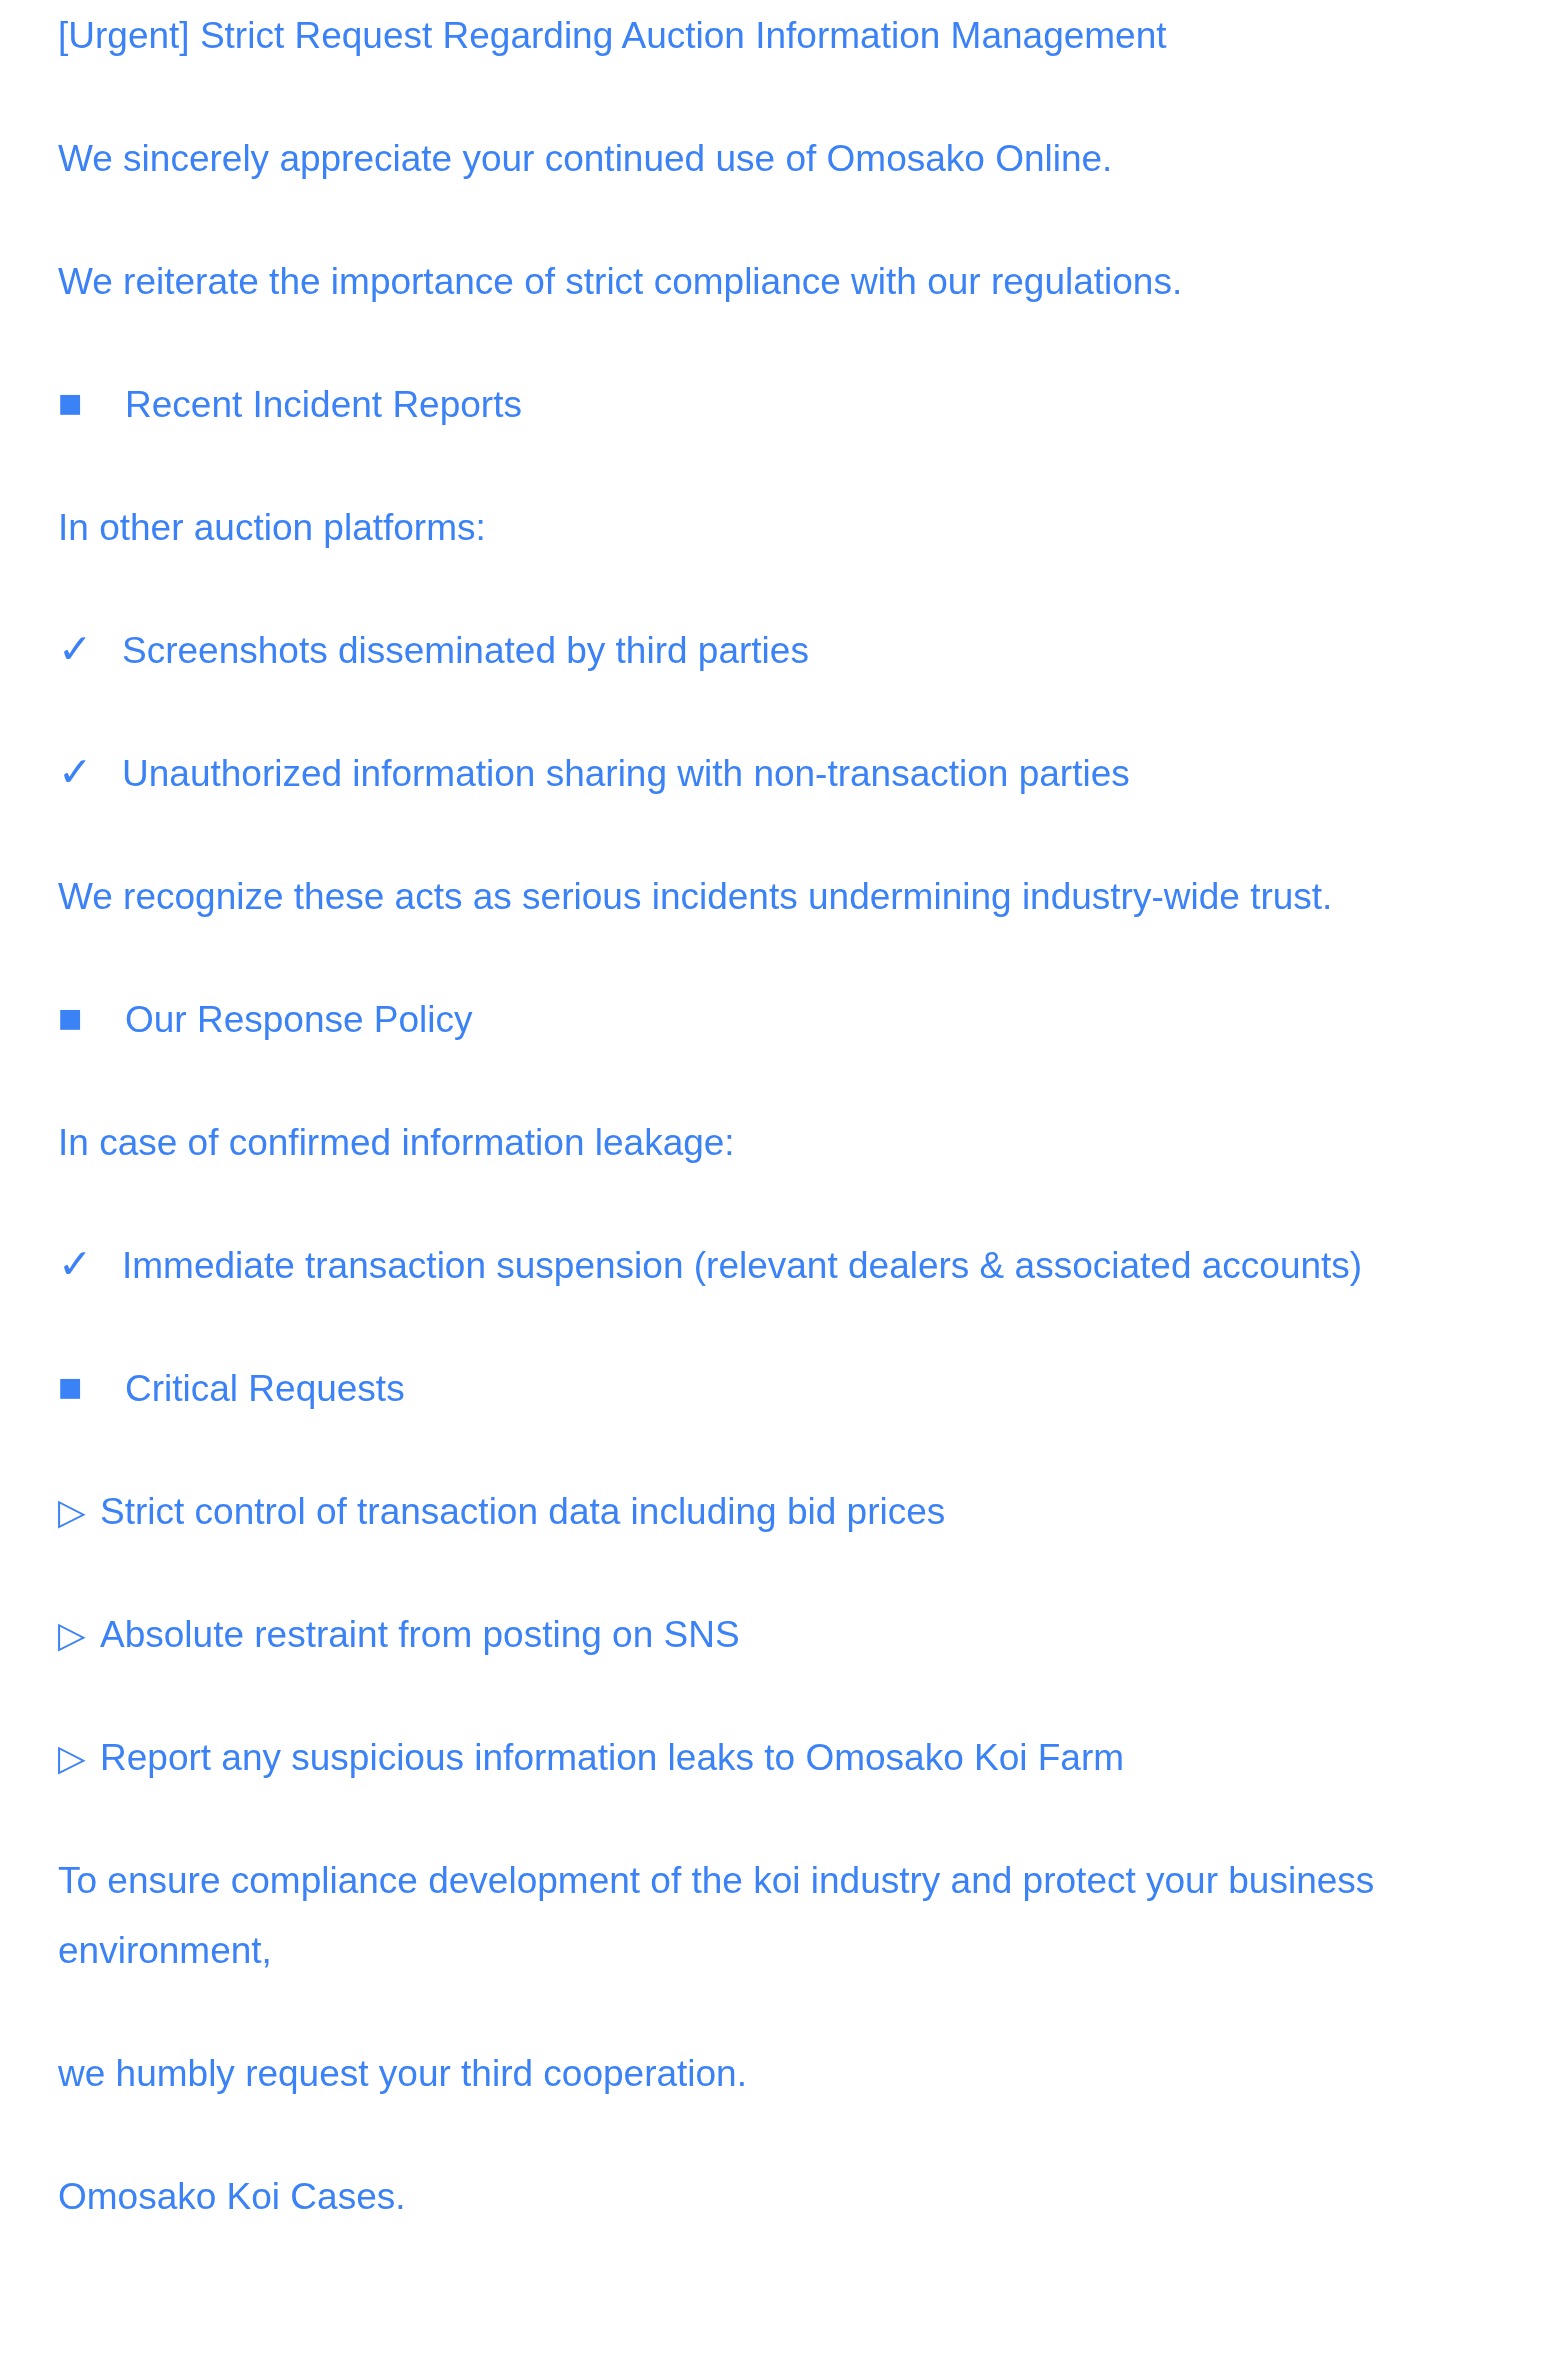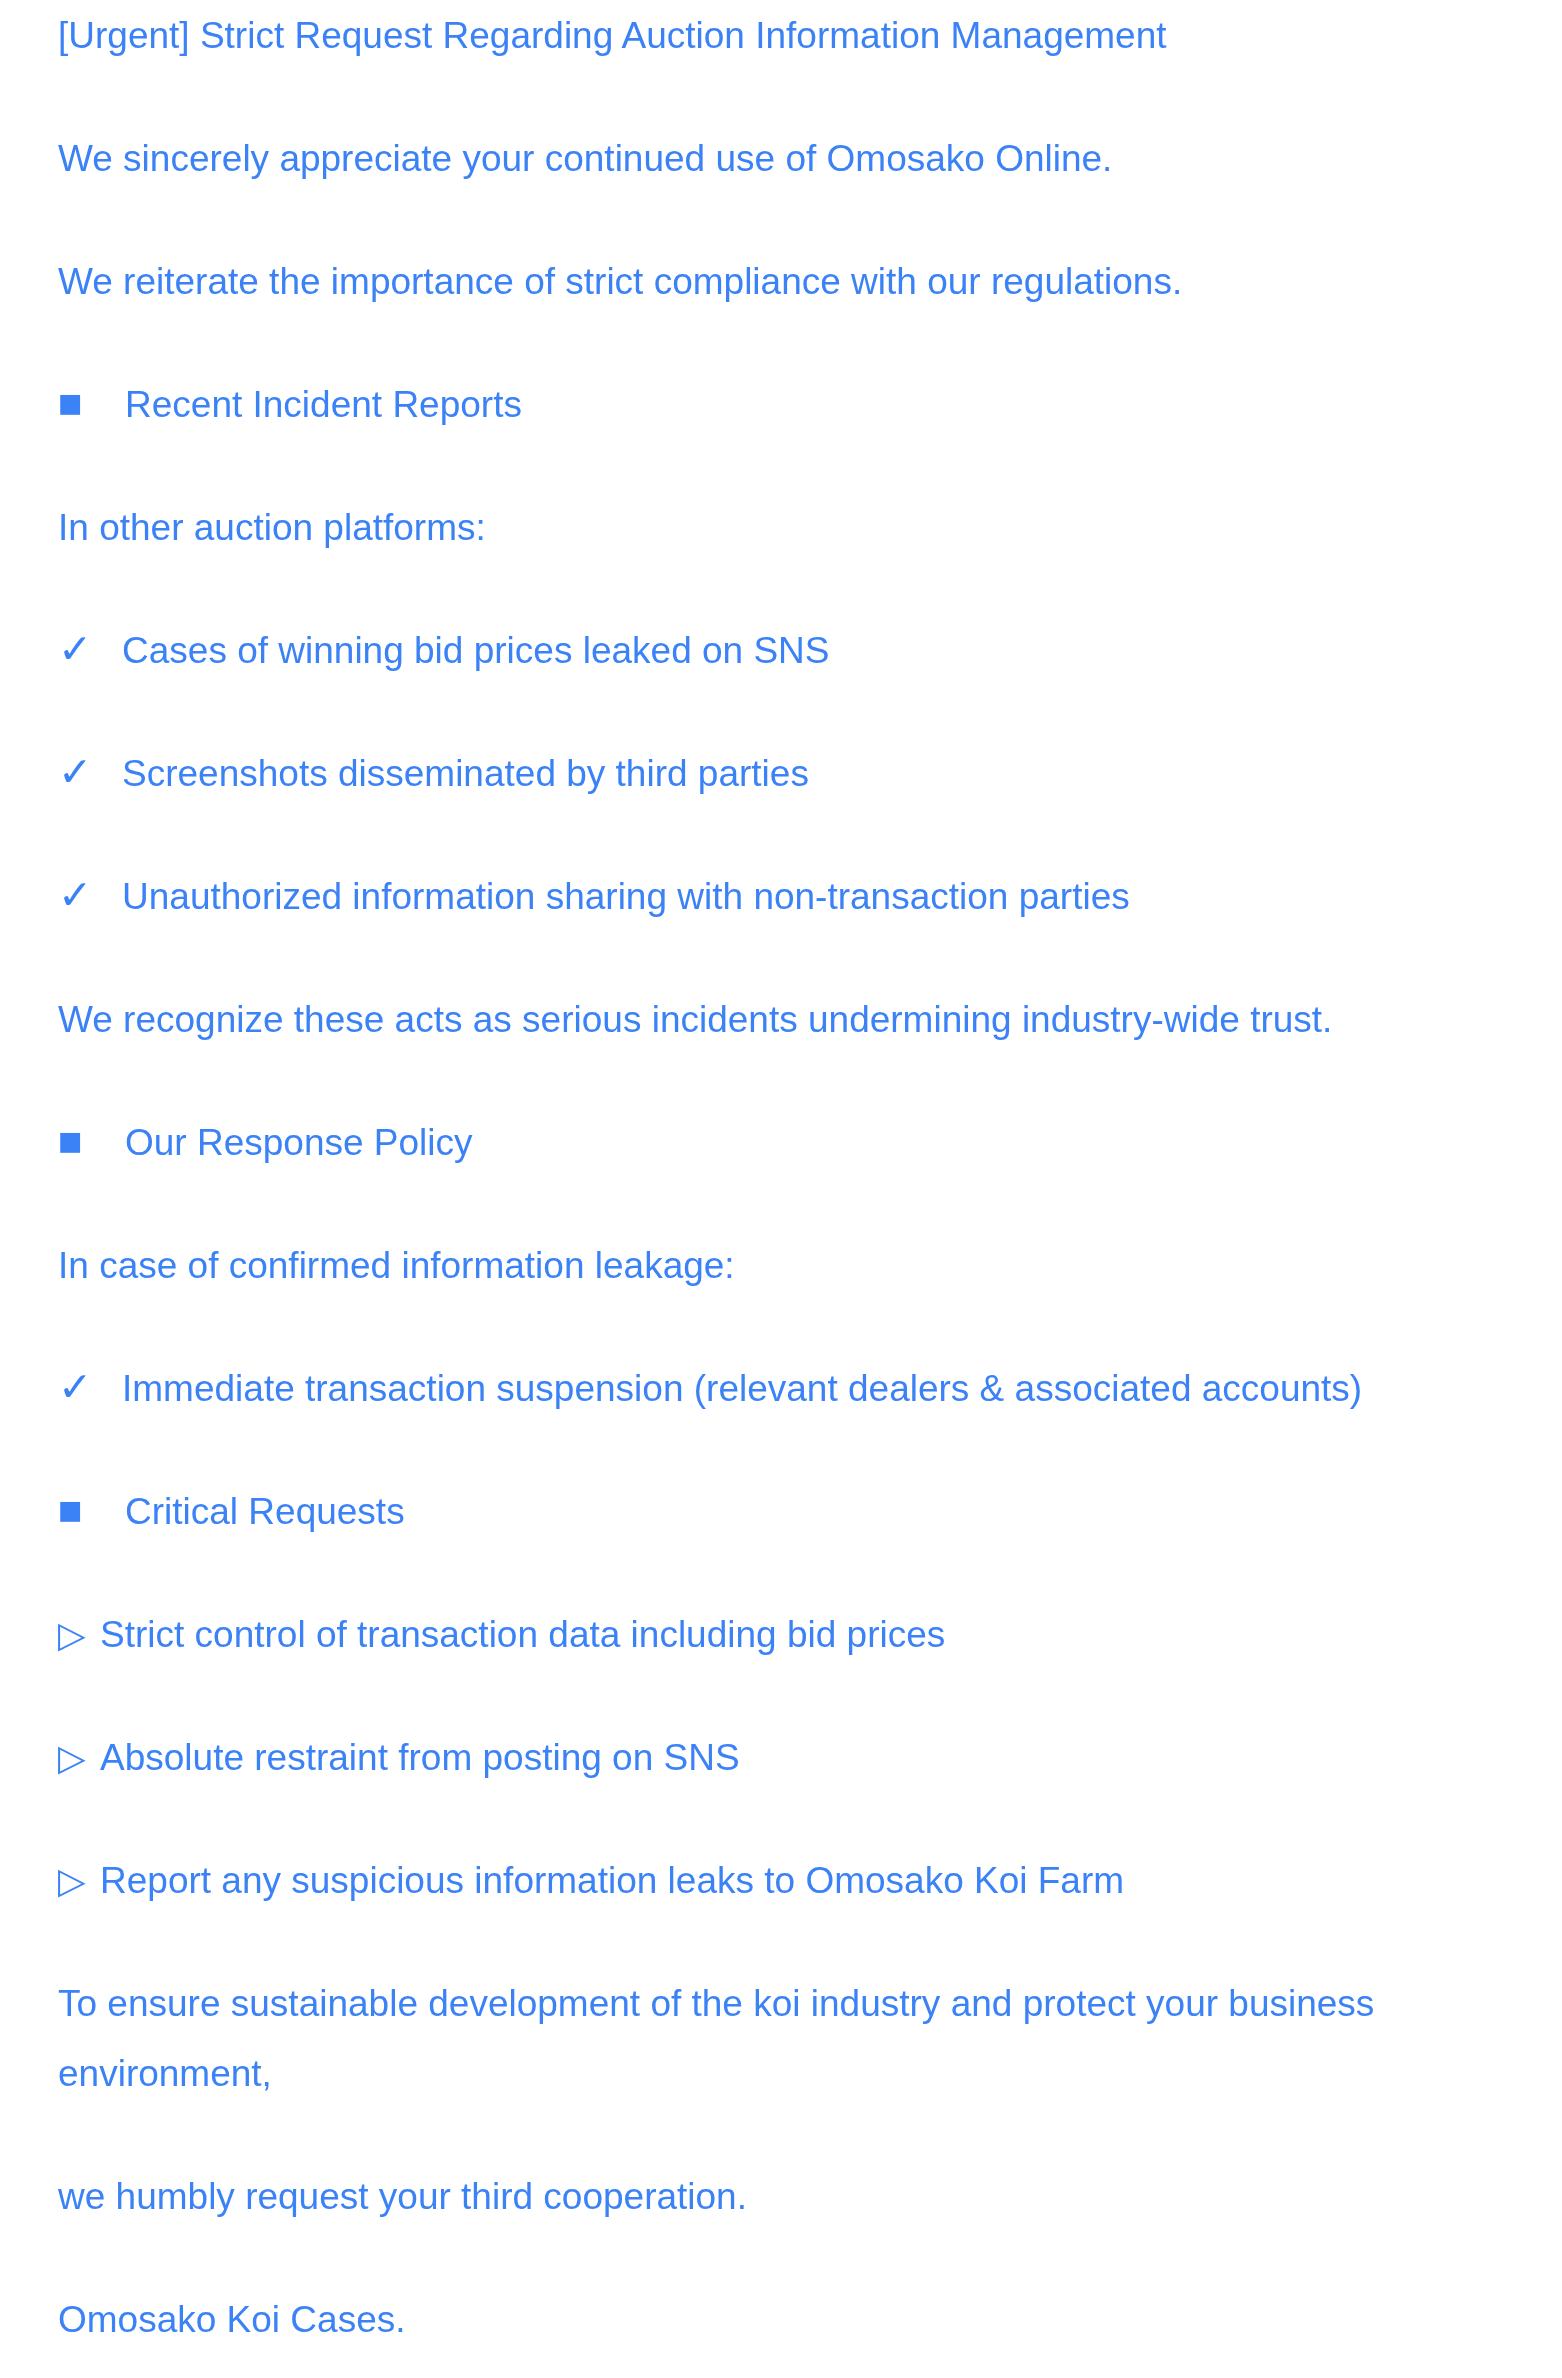--- a/index.html
+++ b/index.html
@@ -58,21 +58,20 @@
   <p class="line">[Urgent] Strict Request Regarding Auction Information Management</p>
 
   <p class="line">We sincerely appreciate your continued use of Omosako Online.</p>
 
   <p class="line">We reiterate the importance of strict compliance with our regulations.</p>
 
   <p class="line"><span class="marker m-square">■</span><span>Recent Incident Reports</span></p>
 
   <p class="line">In other auction platforms:</p>
 
-  <p class="line"><span class="marker m-check">✓</span><span>Cases of winning bid prices leaked on SNS</span></p>
 
   <p class="line"><span class="marker m-check">✓</span><span>Screenshots disseminated by third parties</span></p>
 
   <p class="line"><span class="marker m-check">✓</span><span>Unauthorized information sharing with non-transaction parties</span></p>
 
   <p class="line">We recognize these acts as serious incidents undermining industry-wide trust.</p>
 
   <p class="line"><span class="marker m-square">■</span><span>Our Response Policy</span></p>
 
   <p class="line">In case of confirmed information leakage:</p>
@@ -80,21 +79,21 @@
   <p class="line"><span class="marker m-check">✓</span><span>Immediate transaction suspension (relevant dealers &amp; associated accounts)</span></p>
 
   <p class="line"><span class="marker m-square">■</span><span>Critical Requests</span></p>
 
   <p class="line"><span class="marker m-tri">▷</span><span>Strict control of transaction data including bid prices</span></p>
 
   <p class="line"><span class="marker m-tri">▷</span><span>Absolute restraint from posting on SNS</span></p>
 
   <p class="line"><span class="marker m-tri">▷</span><span>Report any suspicious information leaks to Omosako Koi Farm</span></p>
 
-  <p class="line no-gap">To ensure sustainable development of the koi industry and protect your business</p>
+  <p class="line no-gap">To ensure compliance development of the koi industry and protect your business</p>
 
   <p class="line">environment,</p>
 
   <p class="line">we humbly request your third cooperation.</p>
 
   <p class="line">Omosako Koi Cases.</p>
 
 </div>
 
 

